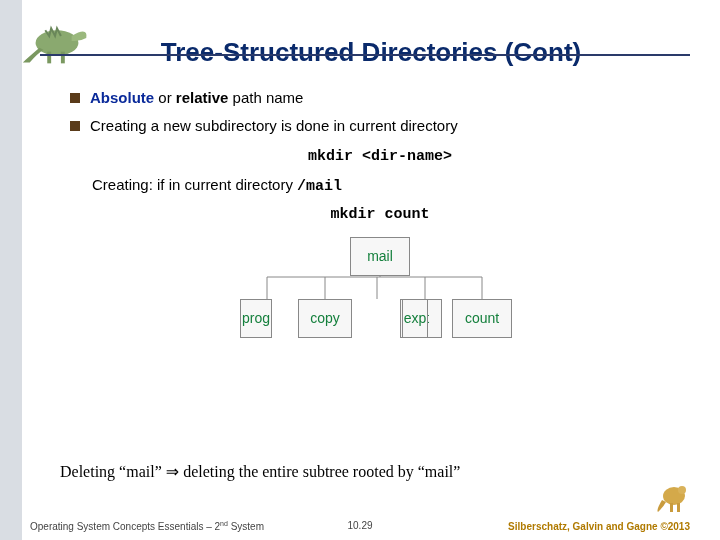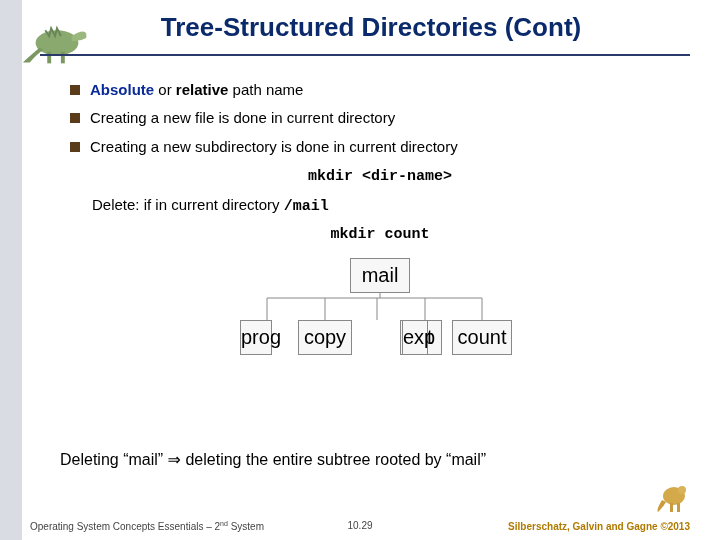--- a/index.html
+++ b/index.html
@@ -25,30 +25,31 @@
   .title-wrap {
     position: absolute;
     left: 22px; right: 0; top: 12px;
     text-align: center;
   }
   .title {
     font-size: 26px;
     font-weight: bold;
     color: #0a2a6b;
     display: inline-block;
+    margin-top: 25px;
   }
   .title-rule {
     position: absolute;
     left: 40px; right: 30px; top: 54px;
     height: 2px;
     background: #2a3a6a;
   }
   .content {
     position: absolute;
-    left: 70px; right: 30px; top: 80px;
+    left: 70px; right: 30px; top: 88px;
     font-size: 15px;
     color: #000;
     line-height: 1.35;
   }
   .bullet-row {
     display: flex;
     align-items: flex-start;
     margin-bottom: 8px;
   }
   .sq {
@@ -73,41 +74,42 @@
   .indent { margin-left: 22px; margin-bottom: 6px; }
   .diagram {
     margin: 12px auto 0 auto;
     width: 300px;
     position: relative;
     height: 100px;
   }
   .node {
     border: 1px solid #888;
     background: #f7f7f7;
-    font-size: 20px;
-    color: #000000;
+    font-size: 14px;
+    color: #15803d;
     text-align: center;
-    padding: 3px 0;
+    padding: 9px 0;
     position: absolute;
   }
   .mail-node { width: 60px; left: 120px; top: 0; } 
   .n-prog  { width: 32px; left: 10px;  top: 62px; }
   .n-copy  { width: 54px; left: 68px;  top: 62px; }
   .n-prt   { width: 42px; left: 126px; top: 62px; margin-left: 44px; }
   .n-exp   { width: 26px; left: 172px; top: 62px; }
   .n-count { width: 60px; left: 222px; top: 62px; }
   svg.tree-lines {
     position: absolute;
     left: 0; top: 0;
     width: 300px; height: 100px;
   }
   .delete-note {
     position: absolute;
-    left: 60px; top: 450px;
+    left: 60px; top: 462px;
     font-size: 16px;
+    font-family: Liberation Serif, serif;
   }
   .footer {
     position: absolute;
     left: 0; right: 0; bottom: 8px;
     height: 16px;
     font-size: 10px;
     color: #444;
   }
   .foot-left { position: absolute; left: 30px; bottom: 0; }
   .foot-mid  { position: absolute; left: 0; right: 0; bottom: 1px; text-align: center; }
@@ -140,34 +142,30 @@
 
 <div class="content">
 
   <div class="bullet-row">
     <div class="sq"></div>
     <div class="b-text">
       <span class="blue-bold">Absolute</span><span> or </span><span class="bold">relative</span><span> path name</span>
     </div>
   </div>
 
-  <div class="bullet-row">
-    <div class="sq"></div>
-    <div class="b-text">Creating a new file is done in current directory</div>
-  </div>
 
 
   <div class="bullet-row">
     <div class="sq"></div>
     <div class="b-text">Creating a new subdirectory is done in current directory</div>
   </div>
   <div class="center-line"><span class="code">mkdir &lt;dir-name&gt;</span></div>
 
   <div class="indent">
-    <span>Delete:  if in current directory  </span><span class="code">/mail</span>
+    <span>Creating:  if in current directory  </span><span class="code">/mail</span>
   </div>
   <div class="center-line"><span class="code">mkdir count</span></div>
 
   <div class="diagram">
     <svg class="tree-lines">
       <line x1="150" y1="26" x2="150" y2="40" stroke="#888" stroke-width="1"></line>
       <line x1="37" y1="40" x2="252" y2="40" stroke="#888" stroke-width="1"></line>
       <line x1="37" y1="40" x2="37" y2="62" stroke="#888" stroke-width="1"></line>
       <line x1="95" y1="40" x2="95" y2="62" stroke="#888" stroke-width="1"></line>
       <line x1="147" y1="40" x2="147" y2="62" stroke="#888" stroke-width="1"></line>

